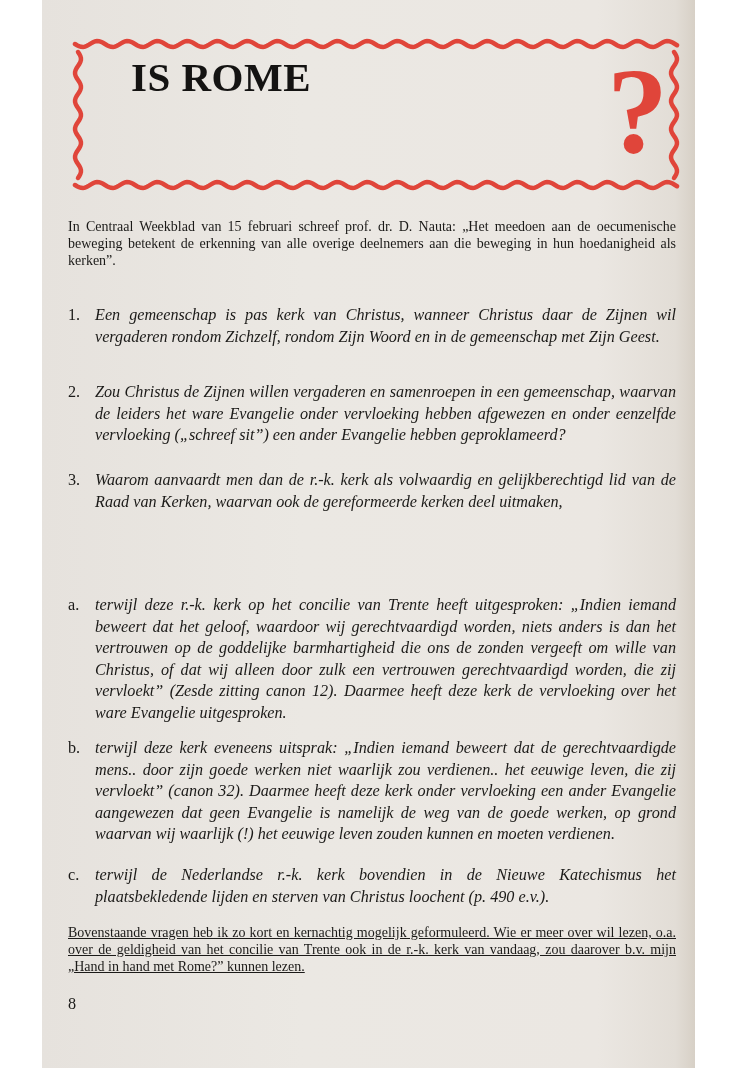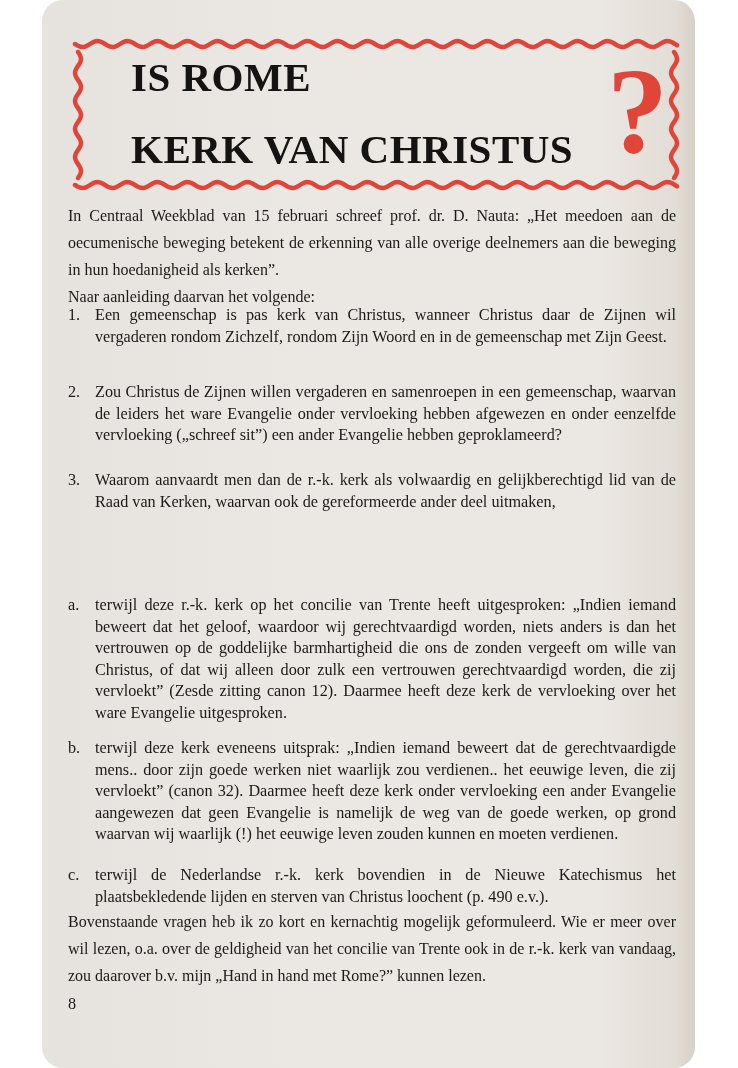--- a/index.html
+++ b/index.html
@@ -3,89 +3,87 @@
 <meta charset="utf-8">
 <style>
   html, body { margin:0; padding:0; }
   body {
     width:738px; height:1068px; background:#ffffff; position:relative; overflow:hidden;
     font-family:"Liberation Serif", "DejaVu Serif", serif; color:#1b1a18;
   }
   .page {
     position:absolute; left:42px; top:0; width:653px; height:1068px;
     background:linear-gradient(90deg,#e6e2dd 0%,#ebe8e3 40%,#ebe7e2 85%,#e2ddd6 97%,#d7d0c6 100%);
-    border-radius:21px;
   }
   .header-frame {
     position:absolute; left:27px; top:36px; width:615px; height:157px;
   }
   .header-frame svg { position:absolute; left:0; top:0; }
   .title-line {
     position:absolute; left:62px; font-weight:bold; font-size:41px; letter-spacing:0.5px;
     color:#141312; white-space:nowrap;
   }
   .title-1 { top:17px; }
   .title-2 { top:89px; }
   .qmark {
     position:absolute; left:538px; top:14px; font-size:122px; font-weight:bold; color:#e0453a;
     font-family:"Liberation Serif", serif; line-height:1;
   }
   .body-text {
-    position:absolute; left:26px; width:608px; font-size:16px; line-height:27px;
+    position:absolute; left:26px; width:608px; font-size:14px; line-height:17px;
     text-align:justify;
+    margin-top:16px;
   }
   .para { margin:0; }
   .list-item { position:absolute; left:26px; width:608px; font-size:16.2px; line-height:21.6px; }
   .list-item .marker { position:absolute; left:0; top:0; }
-  .list-item .content { margin-left:27px; text-align:justify; }
+  .list-item .content { margin-left:27px; text-align:justify;font-style:italic; }
   .content p { margin:0; }
   .page-number { position:absolute; left:26px; top:995px; font-size:16.2px; }
 </style>
 </head>
 <body>
 
 <div class="page">
 
   <div class="header-frame">
     <svg width="615" height="157" viewBox="0 0 615 157">
       <g fill="none" stroke="#e0453a" stroke-width="4.5" stroke-linecap="round">
         <path id="wave-top" d="M6,8 L6,8.00 L8,9.22 L10,10.23 L12,10.85 L14,10.98 L16,10.60 L18,9.76 L20,8.62 L22,7.38 L24,6.24 L26,5.40 L28,5.02 L30,5.15 L32,5.77 L34,6.78 L36,8.00 L38,9.22 L40,10.23 L42,10.85 L44,10.98 L46,10.60 L48,9.76 L50,8.62 L52,7.38 L54,6.24 L56,5.40 L58,5.02 L60,5.15 L62,5.77 L64,6.78 L66,8.00 L68,9.22 L70,10.23 L72,10.85 L74,10.98 L76,10.60 L78,9.76 L80,8.62 L82,7.38 L84,6.24 L86,5.40 L88,5.02 L90,5.15 L92,5.77 L94,6.78 L96,8.00 L98,9.22 L100,10.23 L102,10.85 L104,10.98 L106,10.60 L108,9.76 L110,8.62 L112,7.38 L114,6.24 L116,5.40 L118,5.02 L120,5.15 L122,5.77 L124,6.78 L126,8.00 L128,9.22 L130,10.23 L132,10.85 L134,10.98 L136,10.60 L138,9.76 L140,8.62 L142,7.38 L144,6.24 L146,5.40 L148,5.02 L150,5.15 L152,5.77 L154,6.78 L156,8.00 L158,9.22 L160,10.23 L162,10.85 L164,10.98 L166,10.60 L168,9.76 L170,8.62 L172,7.38 L174,6.24 L176,5.40 L178,5.02 L180,5.15 L182,5.77 L184,6.78 L186,8.00 L188,9.22 L190,10.23 L192,10.85 L194,10.98 L196,10.60 L198,9.76 L200,8.62 L202,7.38 L204,6.24 L206,5.40 L208,5.02 L210,5.15 L212,5.77 L214,6.78 L216,8.00 L218,9.22 L220,10.23 L222,10.85 L224,10.98 L226,10.60 L228,9.76 L230,8.62 L232,7.38 L234,6.24 L236,5.40 L238,5.02 L240,5.15 L242,5.77 L244,6.78 L246,8.00 L248,9.22 L250,10.23 L252,10.85 L254,10.98 L256,10.60 L258,9.76 L260,8.62 L262,7.38 L264,6.24 L266,5.40 L268,5.02 L270,5.15 L272,5.77 L274,6.78 L276,8.00 L278,9.22 L280,10.23 L282,10.85 L284,10.98 L286,10.60 L288,9.76 L290,8.62 L292,7.38 L294,6.24 L296,5.40 L298,5.02 L300,5.15 L302,5.77 L304,6.78 L306,8.00 L308,9.22 L310,10.23 L312,10.85 L314,10.98 L316,10.60 L318,9.76 L320,8.62 L322,7.38 L324,6.24 L326,5.40 L328,5.02 L330,5.15 L332,5.77 L334,6.78 L336,8.00 L338,9.22 L340,10.23 L342,10.85 L344,10.98 L346,10.60 L348,9.76 L350,8.62 L352,7.38 L354,6.24 L356,5.40 L358,5.02 L360,5.15 L362,5.77 L364,6.78 L366,8.00 L368,9.22 L370,10.23 L372,10.85 L374,10.98 L376,10.60 L378,9.76 L380,8.62 L382,7.38 L384,6.24 L386,5.40 L388,5.02 L390,5.15 L392,5.77 L394,6.78 L396,8.00 L398,9.22 L400,10.23 L402,10.85 L404,10.98 L406,10.60 L408,9.76 L410,8.62 L412,7.38 L414,6.24 L416,5.40 L418,5.02 L420,5.15 L422,5.77 L424,6.78 L426,8.00 L428,9.22 L430,10.23 L432,10.85 L434,10.98 L436,10.60 L438,9.76 L440,8.62 L442,7.38 L444,6.24 L446,5.40 L448,5.02 L450,5.15 L452,5.77 L454,6.78 L456,8.00 L458,9.22 L460,10.23 L462,10.85 L464,10.98 L466,10.60 L468,9.76 L470,8.62 L472,7.38 L474,6.24 L476,5.40 L478,5.02 L480,5.15 L482,5.77 L484,6.78 L486,8.00 L488,9.22 L490,10.23 L492,10.85 L494,10.98 L496,10.60 L498,9.76 L500,8.62 L502,7.38 L504,6.24 L506,5.40 L508,5.02 L510,5.15 L512,5.77 L514,6.78 L516,8.00 L518,9.22 L520,10.23 L522,10.85 L524,10.98 L526,10.60 L528,9.76 L530,8.62 L532,7.38 L534,6.24 L536,5.40 L538,5.02 L540,5.15 L542,5.77 L544,6.78 L546,8.00 L548,9.22 L550,10.23 L552,10.85 L554,10.98 L556,10.60 L558,9.76 L560,8.62 L562,7.38 L564,6.24 L566,5.40 L568,5.02 L570,5.15 L572,5.77 L574,6.78 L576,8.00 L578,9.22 L580,10.23 L582,10.85 L584,10.98 L586,10.60 L588,9.76 L590,8.62 L592,7.38 L594,6.24 L596,5.40 L598,5.02 L600,5.15 L602,5.77 L604,6.78 L606,8.00 L608,9.22"></path>
         <path id="wave-bottom" d="M6,149 L6,149.00 L8,150.22 L10,151.23 L12,151.85 L14,151.98 L16,151.60 L18,150.76 L20,149.62 L22,148.38 L24,147.24 L26,146.40 L28,146.02 L30,146.15 L32,146.77 L34,147.78 L36,149.00 L38,150.22 L40,151.23 L42,151.85 L44,151.98 L46,151.60 L48,150.76 L50,149.62 L52,148.38 L54,147.24 L56,146.40 L58,146.02 L60,146.15 L62,146.77 L64,147.78 L66,149.00 L68,150.22 L70,151.23 L72,151.85 L74,151.98 L76,151.60 L78,150.76 L80,149.62 L82,148.38 L84,147.24 L86,146.40 L88,146.02 L90,146.15 L92,146.77 L94,147.78 L96,149.00 L98,150.22 L100,151.23 L102,151.85 L104,151.98 L106,151.60 L108,150.76 L110,149.62 L112,148.38 L114,147.24 L116,146.40 L118,146.02 L120,146.15 L122,146.77 L124,147.78 L126,149.00 L128,150.22 L130,151.23 L132,151.85 L134,151.98 L136,151.60 L138,150.76 L140,149.62 L142,148.38 L144,147.24 L146,146.40 L148,146.02 L150,146.15 L152,146.77 L154,147.78 L156,149.00 L158,150.22 L160,151.23 L162,151.85 L164,151.98 L166,151.60 L168,150.76 L170,149.62 L172,148.38 L174,147.24 L176,146.40 L178,146.02 L180,146.15 L182,146.77 L184,147.78 L186,149.00 L188,150.22 L190,151.23 L192,151.85 L194,151.98 L196,151.60 L198,150.76 L200,149.62 L202,148.38 L204,147.24 L206,146.40 L208,146.02 L210,146.15 L212,146.77 L214,147.78 L216,149.00 L218,150.22 L220,151.23 L222,151.85 L224,151.98 L226,151.60 L228,150.76 L230,149.62 L232,148.38 L234,147.24 L236,146.40 L238,146.02 L240,146.15 L242,146.77 L244,147.78 L246,149.00 L248,150.22 L250,151.23 L252,151.85 L254,151.98 L256,151.60 L258,150.76 L260,149.62 L262,148.38 L264,147.24 L266,146.40 L268,146.02 L270,146.15 L272,146.77 L274,147.78 L276,149.00 L278,150.22 L280,151.23 L282,151.85 L284,151.98 L286,151.60 L288,150.76 L290,149.62 L292,148.38 L294,147.24 L296,146.40 L298,146.02 L300,146.15 L302,146.77 L304,147.78 L306,149.00 L308,150.22 L310,151.23 L312,151.85 L314,151.98 L316,151.60 L318,150.76 L320,149.62 L322,148.38 L324,147.24 L326,146.40 L328,146.02 L330,146.15 L332,146.77 L334,147.78 L336,149.00 L338,150.22 L340,151.23 L342,151.85 L344,151.98 L346,151.60 L348,150.76 L350,149.62 L352,148.38 L354,147.24 L356,146.40 L358,146.02 L360,146.15 L362,146.77 L364,147.78 L366,149.00 L368,150.22 L370,151.23 L372,151.85 L374,151.98 L376,151.60 L378,150.76 L380,149.62 L382,148.38 L384,147.24 L386,146.40 L388,146.02 L390,146.15 L392,146.77 L394,147.78 L396,149.00 L398,150.22 L400,151.23 L402,151.85 L404,151.98 L406,151.60 L408,150.76 L410,149.62 L412,148.38 L414,147.24 L416,146.40 L418,146.02 L420,146.15 L422,146.77 L424,147.78 L426,149.00 L428,150.22 L430,151.23 L432,151.85 L434,151.98 L436,151.60 L438,150.76 L440,149.62 L442,148.38 L444,147.24 L446,146.40 L448,146.02 L450,146.15 L452,146.77 L454,147.78 L456,149.00 L458,150.22 L460,151.23 L462,151.85 L464,151.98 L466,151.60 L468,150.76 L470,149.62 L472,148.38 L474,147.24 L476,146.40 L478,146.02 L480,146.15 L482,146.77 L484,147.78 L486,149.00 L488,150.22 L490,151.23 L492,151.85 L494,151.98 L496,151.60 L498,150.76 L500,149.62 L502,148.38 L504,147.24 L506,146.40 L508,146.02 L510,146.15 L512,146.77 L514,147.78 L516,149.00 L518,150.22 L520,151.23 L522,151.85 L524,151.98 L526,151.60 L528,150.76 L530,149.62 L532,148.38 L534,147.24 L536,146.40 L538,146.02 L540,146.15 L542,146.77 L544,147.78 L546,149.00 L548,150.22 L550,151.23 L552,151.85 L554,151.98 L556,151.60 L558,150.76 L560,149.62 L562,148.38 L564,147.24 L566,146.40 L568,146.02 L570,146.15 L572,146.77 L574,147.78 L576,149.00 L578,150.22 L580,151.23 L582,151.85 L584,151.98 L586,151.60 L588,150.76 L590,149.62 L592,148.38 L594,147.24 L596,146.40 L598,146.02 L600,146.15 L602,146.77 L604,147.78 L606,149.00 L608,150.22"></path>
         <path id="wave-left" d="M9,16 L9.00,16 L10.30,18 L11.35,20 L11.92,22 L11.92,24 L11.35,26 L10.30,28 L9.00,30 L7.70,32 L6.65,34 L6.08,36 L6.08,38 L6.65,40 L7.70,42 L9.00,44 L10.30,46 L11.35,48 L11.92,50 L11.92,52 L11.35,54 L10.30,56 L9.00,58 L7.70,60 L6.65,62 L6.08,64 L6.08,66 L6.65,68 L7.70,70 L9.00,72 L10.30,74 L11.35,76 L11.92,78 L11.92,80 L11.35,82 L10.30,84 L9.00,86 L7.70,88 L6.65,90 L6.08,92 L6.08,94 L6.65,96 L7.70,98 L9.00,100 L10.30,102 L11.35,104 L11.92,106 L11.92,108 L11.35,110 L10.30,112 L9.00,114 L7.70,116 L6.65,118 L6.08,120 L6.08,122 L6.65,124 L7.70,126 L9.00,128 L10.30,130 L11.35,132 L11.92,134 L11.92,136 L11.35,138 L10.30,140 L9.00,142"></path>
         <path id="wave-right" d="M605,16 L605.00,16 L606.30,18 L607.35,20 L607.92,22 L607.92,24 L607.35,26 L606.30,28 L605.00,30 L603.70,32 L602.65,34 L602.08,36 L602.08,38 L602.65,40 L603.70,42 L605.00,44 L606.30,46 L607.35,48 L607.92,50 L607.92,52 L607.35,54 L606.30,56 L605.00,58 L603.70,60 L602.65,62 L602.08,64 L602.08,66 L602.65,68 L603.70,70 L605.00,72 L606.30,74 L607.35,76 L607.92,78 L607.92,80 L607.35,82 L606.30,84 L605.00,86 L603.70,88 L602.65,90 L602.08,92 L602.08,94 L602.65,96 L603.70,98 L605.00,100 L606.30,102 L607.35,104 L607.92,106 L607.92,108 L607.35,110 L606.30,112 L605.00,114 L603.70,116 L602.65,118 L602.08,120 L602.08,122 L602.65,124 L603.70,126 L605.00,128 L606.30,130 L607.35,132 L607.92,134 L607.92,136 L607.35,138 L606.30,140 L605.00,142"></path>
       </g>
     </svg>
     <div class="title-line title-1">IS ROME</div>
-    <div class="title-line title-2">KERK VAN CHRISTUS</div>
     <div class="qmark">?</div>
   </div>
 
   <div class="body-text" style="top:202px;">
     <p class="para">In Centraal Weekblad van 15 februari schreef prof. dr. D. Nauta: „Het meedoen aan de oecumenische beweging betekent de erkenning van alle overige deelnemers aan die beweging in hun hoedanigheid als kerken”.</p>
-    <p class="para">Naar aanleiding daarvan het volgende:</p>
   </div>
 
   <div class="list-item" style="top:305px;">
     <span class="marker">1.</span>
     <div class="content">
         <p>Een gemeenschap is pas kerk van Christus, wanneer Christus daar de Zijnen wil vergaderen rondom Zichzelf, rondom Zijn Woord en in de gemeenschap met Zijn Geest.</p>
       </div>
   </div>
 
   <div class="list-item" style="top:382px;">
     <span class="marker">2.</span>
     <div class="content">
         <p>Zou Christus de Zijnen willen vergaderen en samenroepen in een gemeenschap, waarvan de leiders het ware Evangelie onder vervloeking hebben afgewezen en onder eenzelfde vervloeking („schreef sit”) een ander Evangelie hebben geproklameerd?</p>
       </div>
   </div>
 
   <div class="list-item" style="top:470px;">
     <span class="marker">3.</span>
     <div class="content">
-      <p>Waarom aanvaardt men dan de r.-k. kerk als volwaardig en gelijkberechtigd lid van de Raad van Kerken, waarvan ook de gereformeerde ander deel uitmaken,</p>
+      <p>Waarom aanvaardt men dan de r.-k. kerk als volwaardig en gelijkberechtigd lid van de Raad van Kerken, waarvan ook de gereformeerde kerken deel uitmaken,</p>
     </div>
   </div>
 
   <div class="list-item" style="top:595px;">
     <span class="marker">a.</span>
     <div class="content">
         <p>terwijl deze r.-k. kerk op het concilie van Trente heeft uitgesproken: „Indien iemand beweert dat het geloof, waardoor wij gerechtvaardigd worden, niets anders is dan het vertrouwen op de goddelijke barmhartigheid die ons de zonden vergeeft om wille van Christus, of dat wij alleen door zulk een vertrouwen gerechtvaardigd worden, die zij vervloekt” (Zesde zitting canon 12). Daarmee heeft deze kerk de vervloeking over het ware Evangelie uitgesproken.</p>
       </div>
   </div>
 
@@ -96,18 +94,18 @@
       </div>
   </div>
 
   <div class="list-item" style="top:865px;">
     <span class="marker">c.</span>
     <div class="content">
         <p>terwijl de Nederlandse r.-k. kerk bovendien in de Nieuwe Katechismus het plaatsbekledende lijden en sterven van Christus loochent (p. 490 e.v.).</p>
       </div>
   </div>
 
-  <div class="body-text" style="top:908px;">
+  <div class="body-text" style="top:908px;text-decoration:underline;">
     <p class="para">Bovenstaande vragen heb ik zo kort en kernachtig mogelijk geformuleerd. Wie er meer over wil lezen, o.a. over de geldigheid van het concilie van Trente ook in de r.-k. kerk van vandaag, zou daarover b.v. mijn „Hand in hand met Rome?” kunnen lezen.</p>
   </div>
 
   <div class="page-number">8</div>
 </div>
 
 </body></html>

